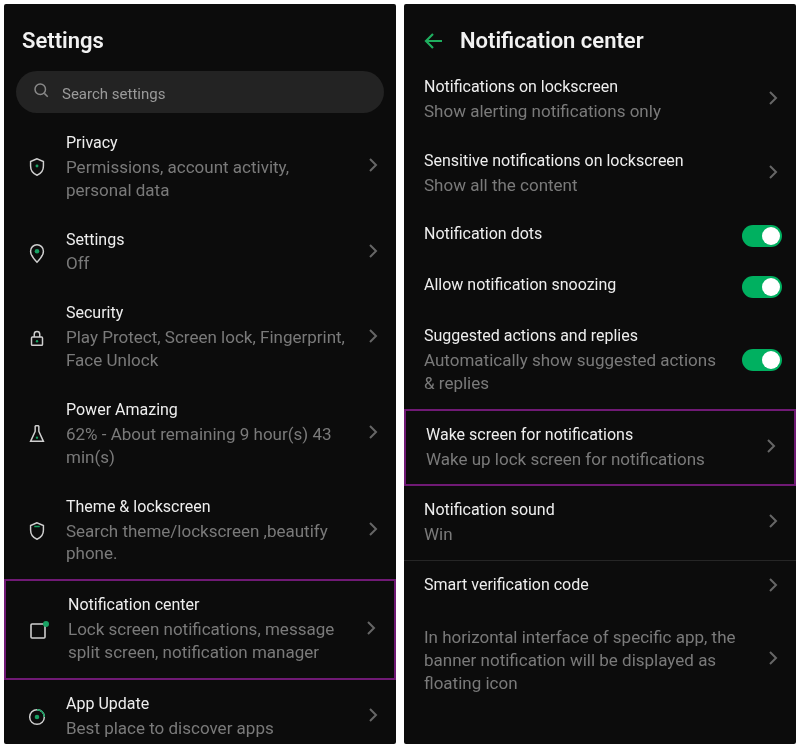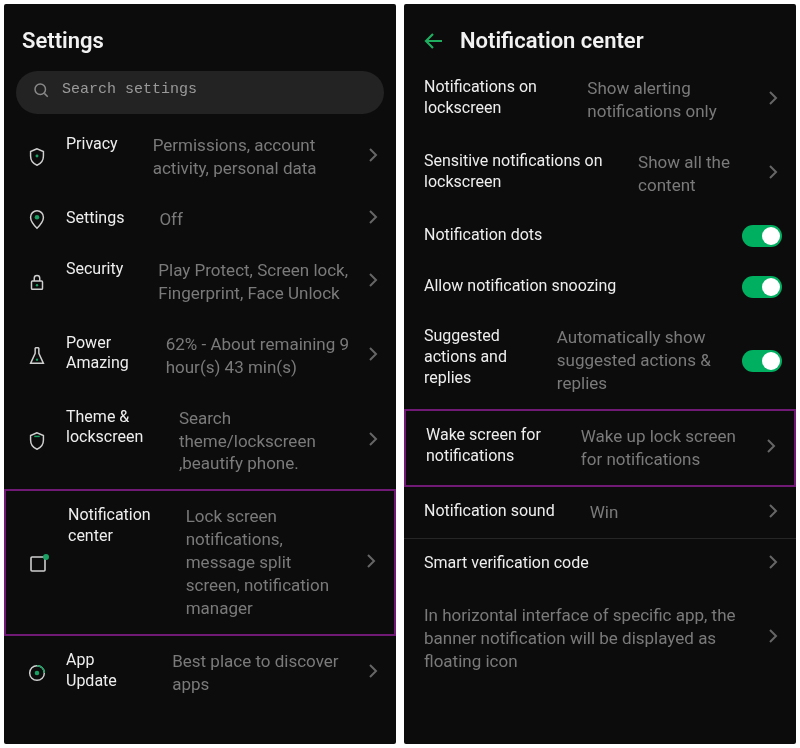--- a/index.html
+++ b/index.html
@@ -34,24 +34,23 @@
   .header .back {
     display: flex;
     align-items: center;
     justify-content: center;
   }
   .search-bar {
     margin: 8px 12px 6px 12px;
     background: #232323;
     border-radius: 22px;
     display: flex;
-    align-items: flex-start;
+    align-items: flex-end;
     padding: 10px 16px;
     gap: 12px;
-    font-family: Liberation Mono, monospace;
   }
   .search-bar svg { flex-shrink: 0; }
   .search-bar .ph {
     color: #9a9a9a;
     font-size: 15px;
   }
   .list {
     flex: 1;
     display: flex;
     flex-direction: column;
@@ -69,23 +68,22 @@
   .row .icon {
     width: 30px;
     display: flex;
     align-items: center;
     justify-content: center;
     flex-shrink: 0;
   }
   .row .text {
     flex: 1;
     display: flex;
-    flex-direction: row;
+    flex-direction: column;
     min-width: 0;
-    gap: 35px;
   }
   .row .title {
     color: #eeeeee;
     font-size: 16px;
     line-height: 1.3;
     margin-bottom: 2px;
   }
   .row .sub {
     color: #7a7a7a;
     font-size: 17px;

